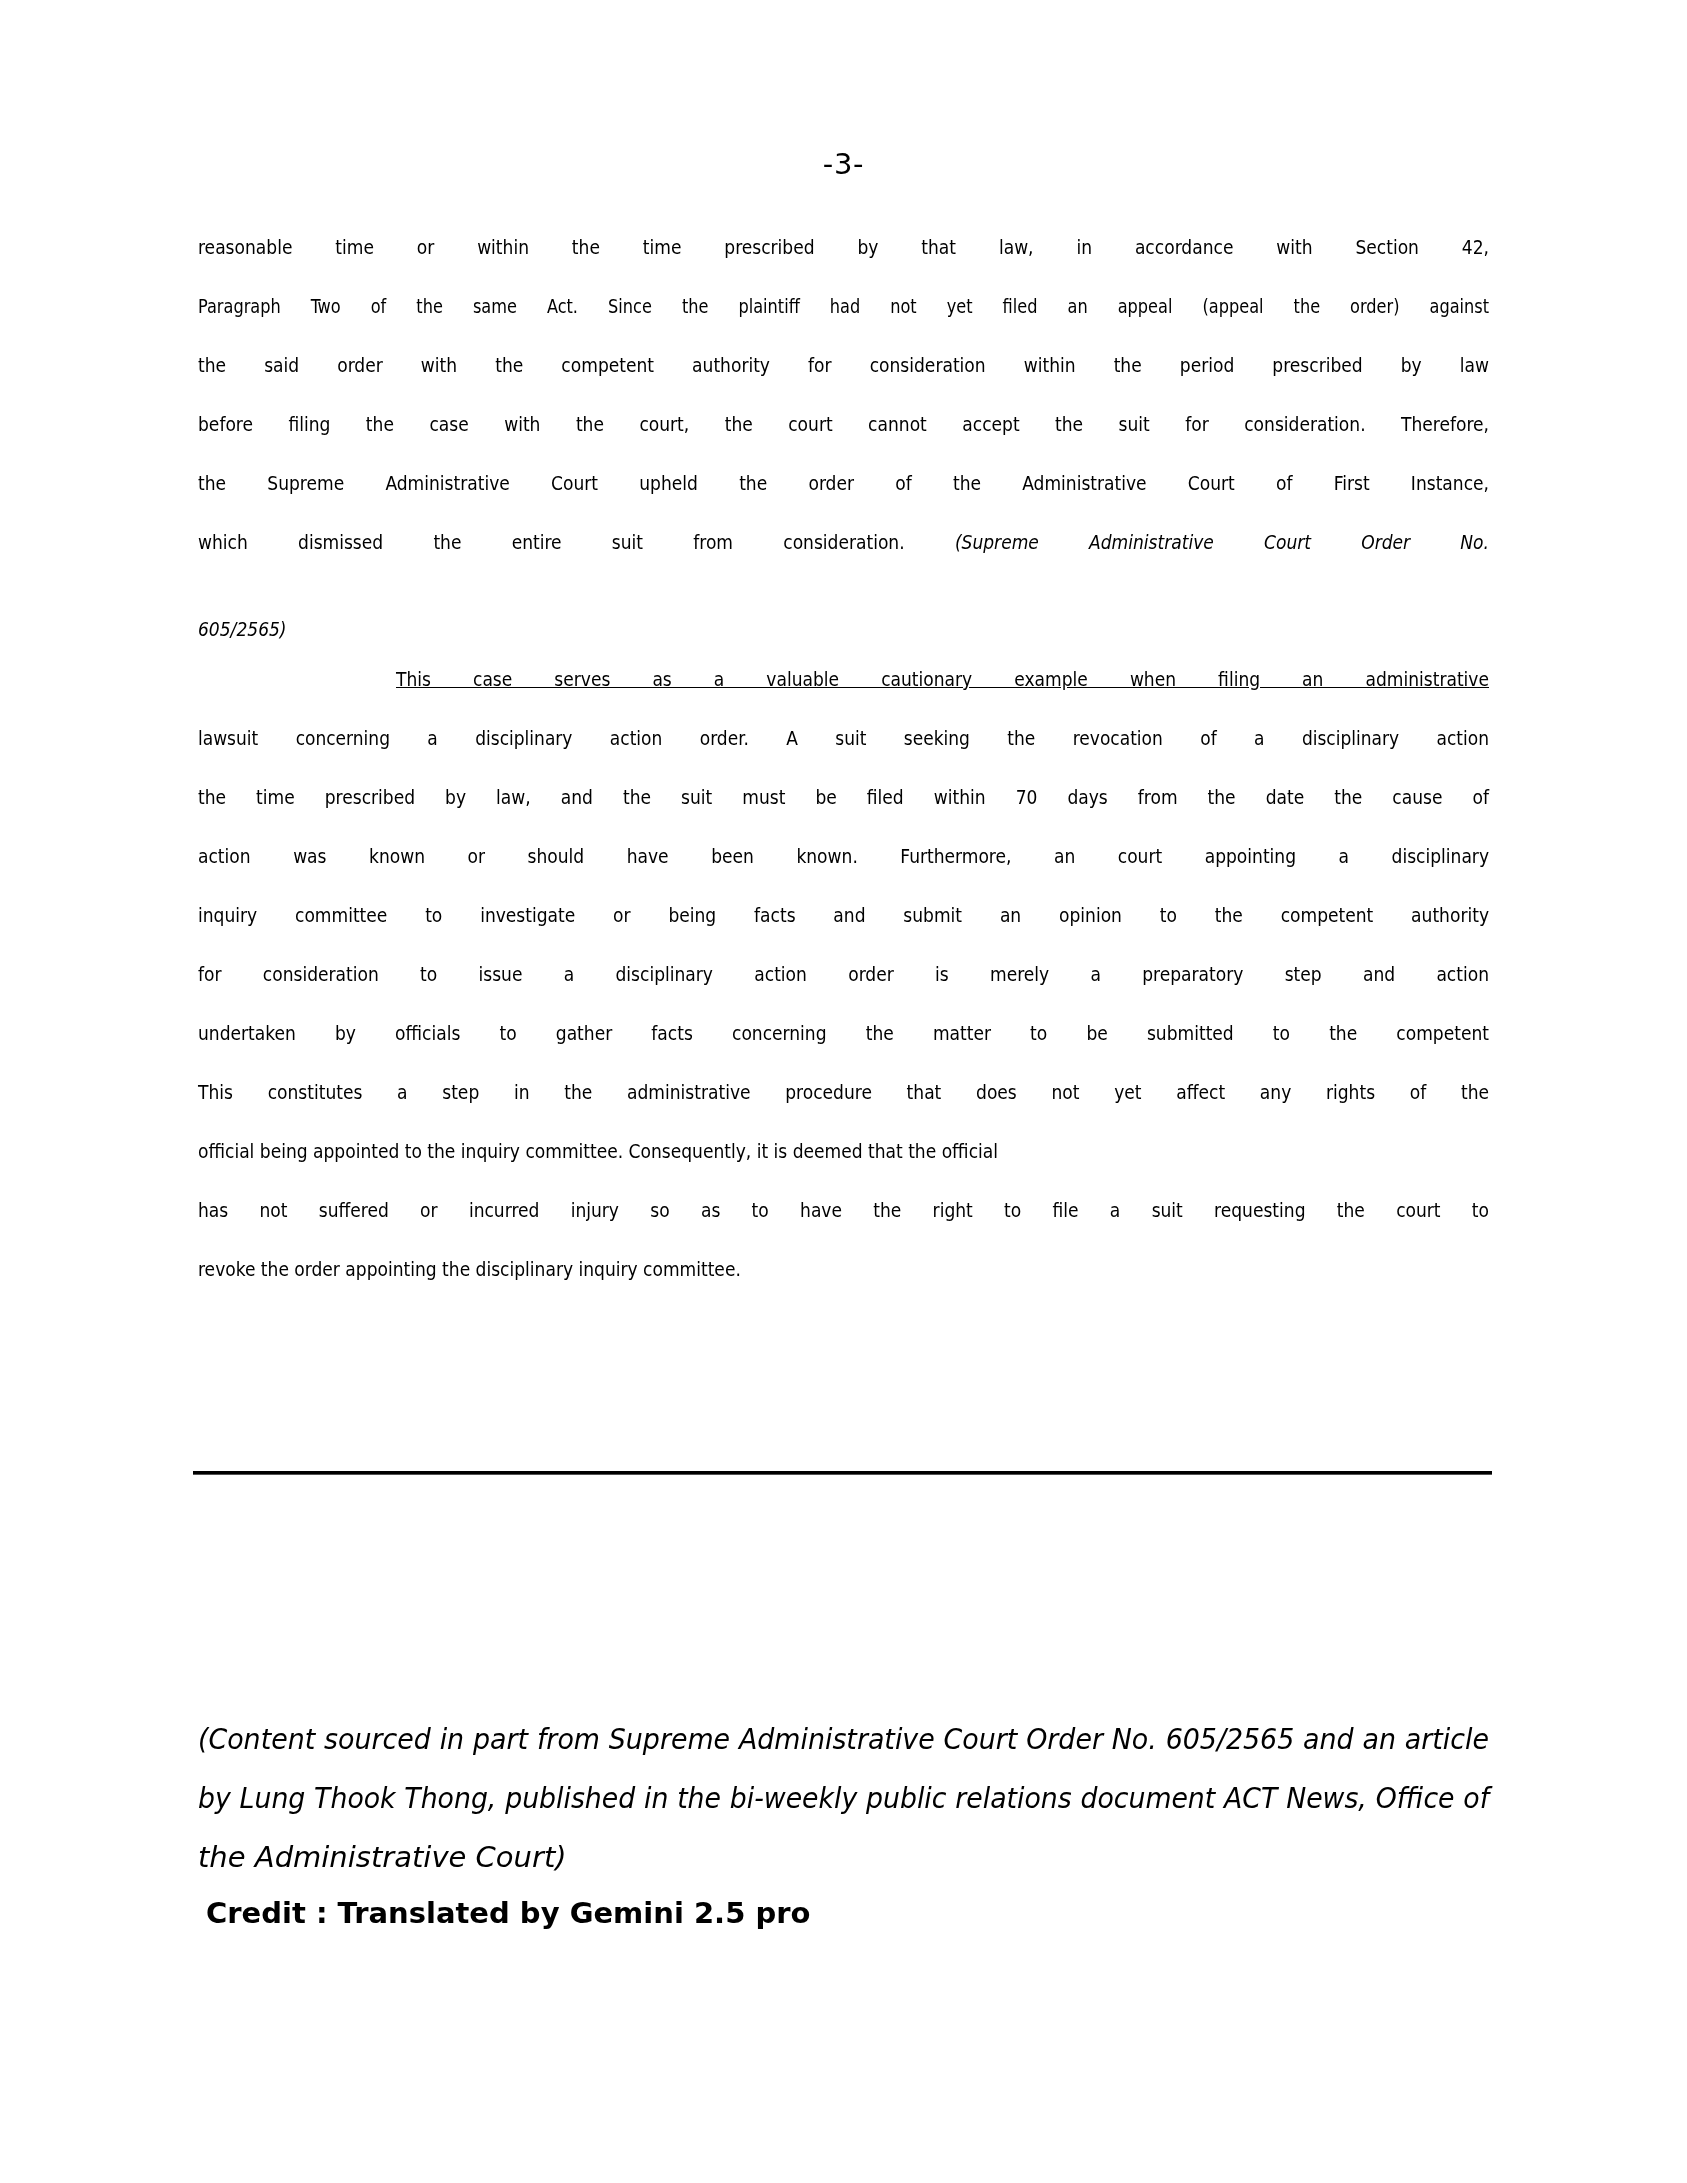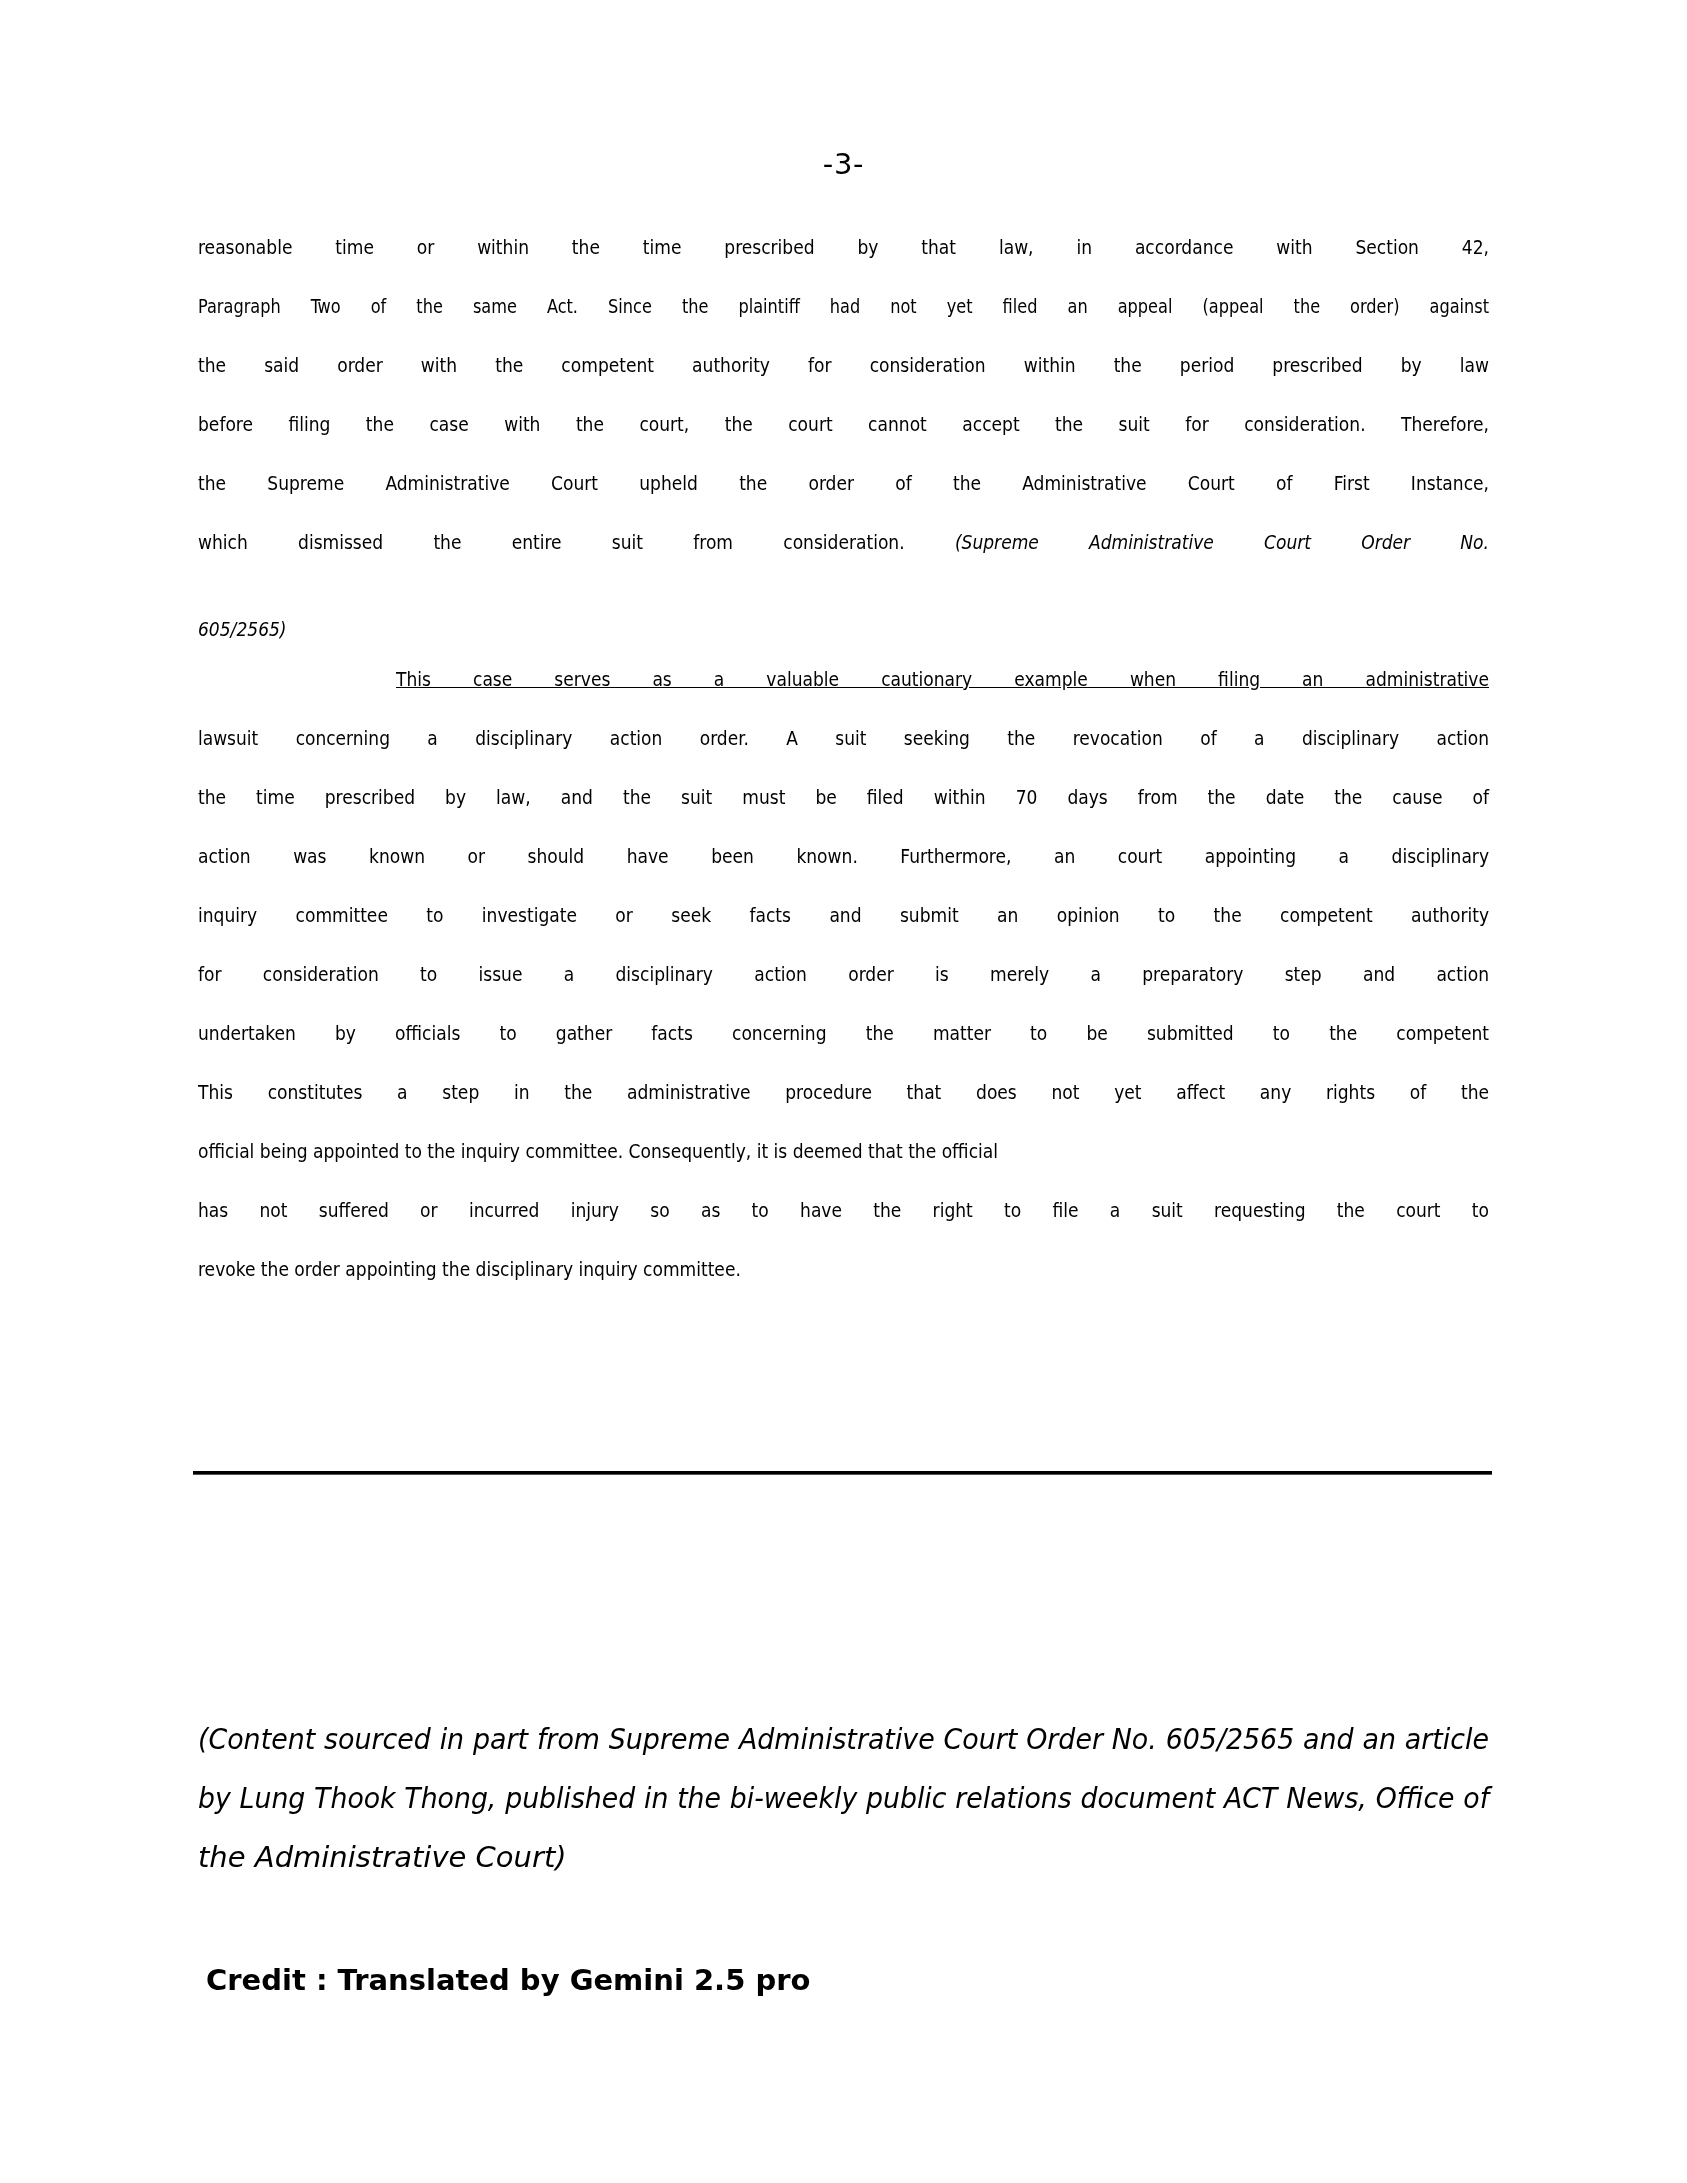--- a/index.html
+++ b/index.html
@@ -65,21 +65,21 @@
       position: absolute;
       top: 1710px;
       left: 198px;
       width: 1291px;
       font-size: 29px;
       line-height: 59px;
       font-style: italic;
     }
     .credit {
       position: absolute;
-      top: 1963px;
+      top: 1896px;
       left: 206px;
       font-size: 29px;
       font-weight: bold;
       font-family: "DejaVu Sans", sans-serif;
     }
   </style>
 </head>
 <body>
 
 <div class="page-number">-3-</div>
@@ -92,21 +92,21 @@
   <span class="line justify">the Supreme Administrative Court upheld the order of the Administrative Court of First Instance,</span>
   <span class="line justify"><span>which dismissed the entire suit from consideration.</span> <span class="italic">(Supreme Administrative Court Order No.</span></span>
   <span class="line italic">605/2565)</span>
 </div>
 
 <div class="body-text para2">
   <span class="line justify indent">This case serves as a valuable cautionary example when filing an administrative</span>
   <span class="line justify" style="transform-origin: left center; transform: scaleX(0.9972); width: 100.28%;">lawsuit concerning a disciplinary action order. A suit seeking the revocation of a disciplinary action</span>
   <span class="line justify">the time prescribed by law, and the suit must be filed within 70 days from the date the cause of</span>
   <span class="line justify">action was known or should have been known.  Furthermore, an court appointing a disciplinary</span>
-  <span class="line justify">inquiry committee to investigate or seek facts and submit an opinion to the competent authority</span>
+  <span class="line justify">inquiry committee to investigate or being facts and submit an opinion to the competent authority</span>
   <span class="line justify">for consideration to issue a disciplinary action order is merely a preparatory step and action</span>
   <span class="line justify">undertaken by officials to gather facts concerning the matter to be submitted to the competent</span>
   <span class="line justify">This constitutes a step in the administrative procedure that does not yet affect any rights of the</span>
   <span class="line">official being appointed to the inquiry committee. Consequently, it is deemed that the official</span>
   <span class="line justify">has not suffered or incurred injury so as to have the right to file a suit requesting the court to</span>
   <span class="line">revoke the order appointing the disciplinary inquiry committee.</span>
 </div>
 
 <div class="rule"></div>
 

